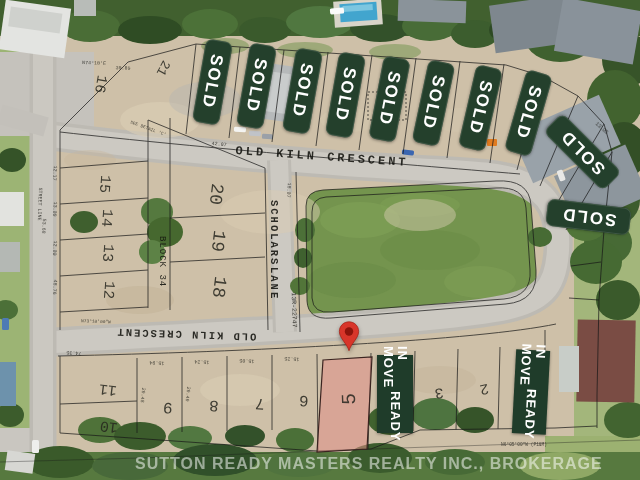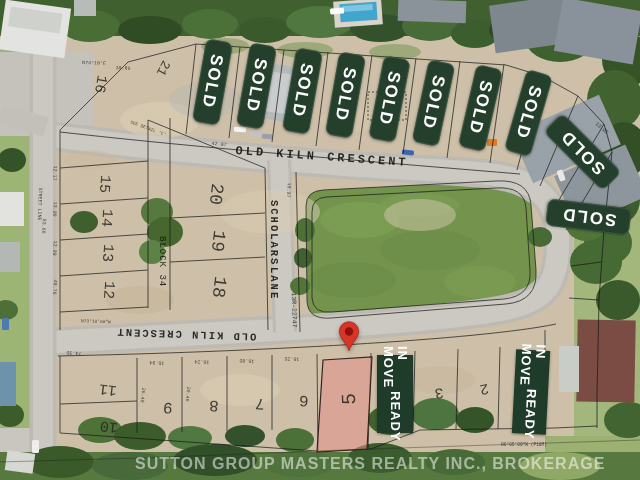--- a/index.html
+++ b/index.html
@@ -309,15 +309,15 @@
     <span>READY</span>
   </div>
 
   <div class="abs" style="left:338px;top:320px;width:22px;height:33px;filter:drop-shadow(0 2px 2px rgba(0,0,0,.35));">
     <svg width="22" height="33" viewBox="0 0 24 34">
       <path d="M12 1C6 1 1.5 5.6 1.5 11.5c0 7.6 8.6 13.4 10.5 21 1.9-7.6 10.5-13.4 10.5-21C22.5 5.6 18 1 12 1z" fill="#d8352a" stroke="#a32015" stroke-width="0.8"></path>
       <circle cx="12" cy="11.5" r="4.6" fill="#8c130b"></circle>
     </svg>
   </div>
 
-  <div id="watermark">SUTTON GROUP MASTERS REALTY INC., BROKERAGE</div>
+  <div id="watermark">SUTTON READY MASTERS REALTY INC., BROKERAGE</div>
 
 </div>
 
 </body></html>

